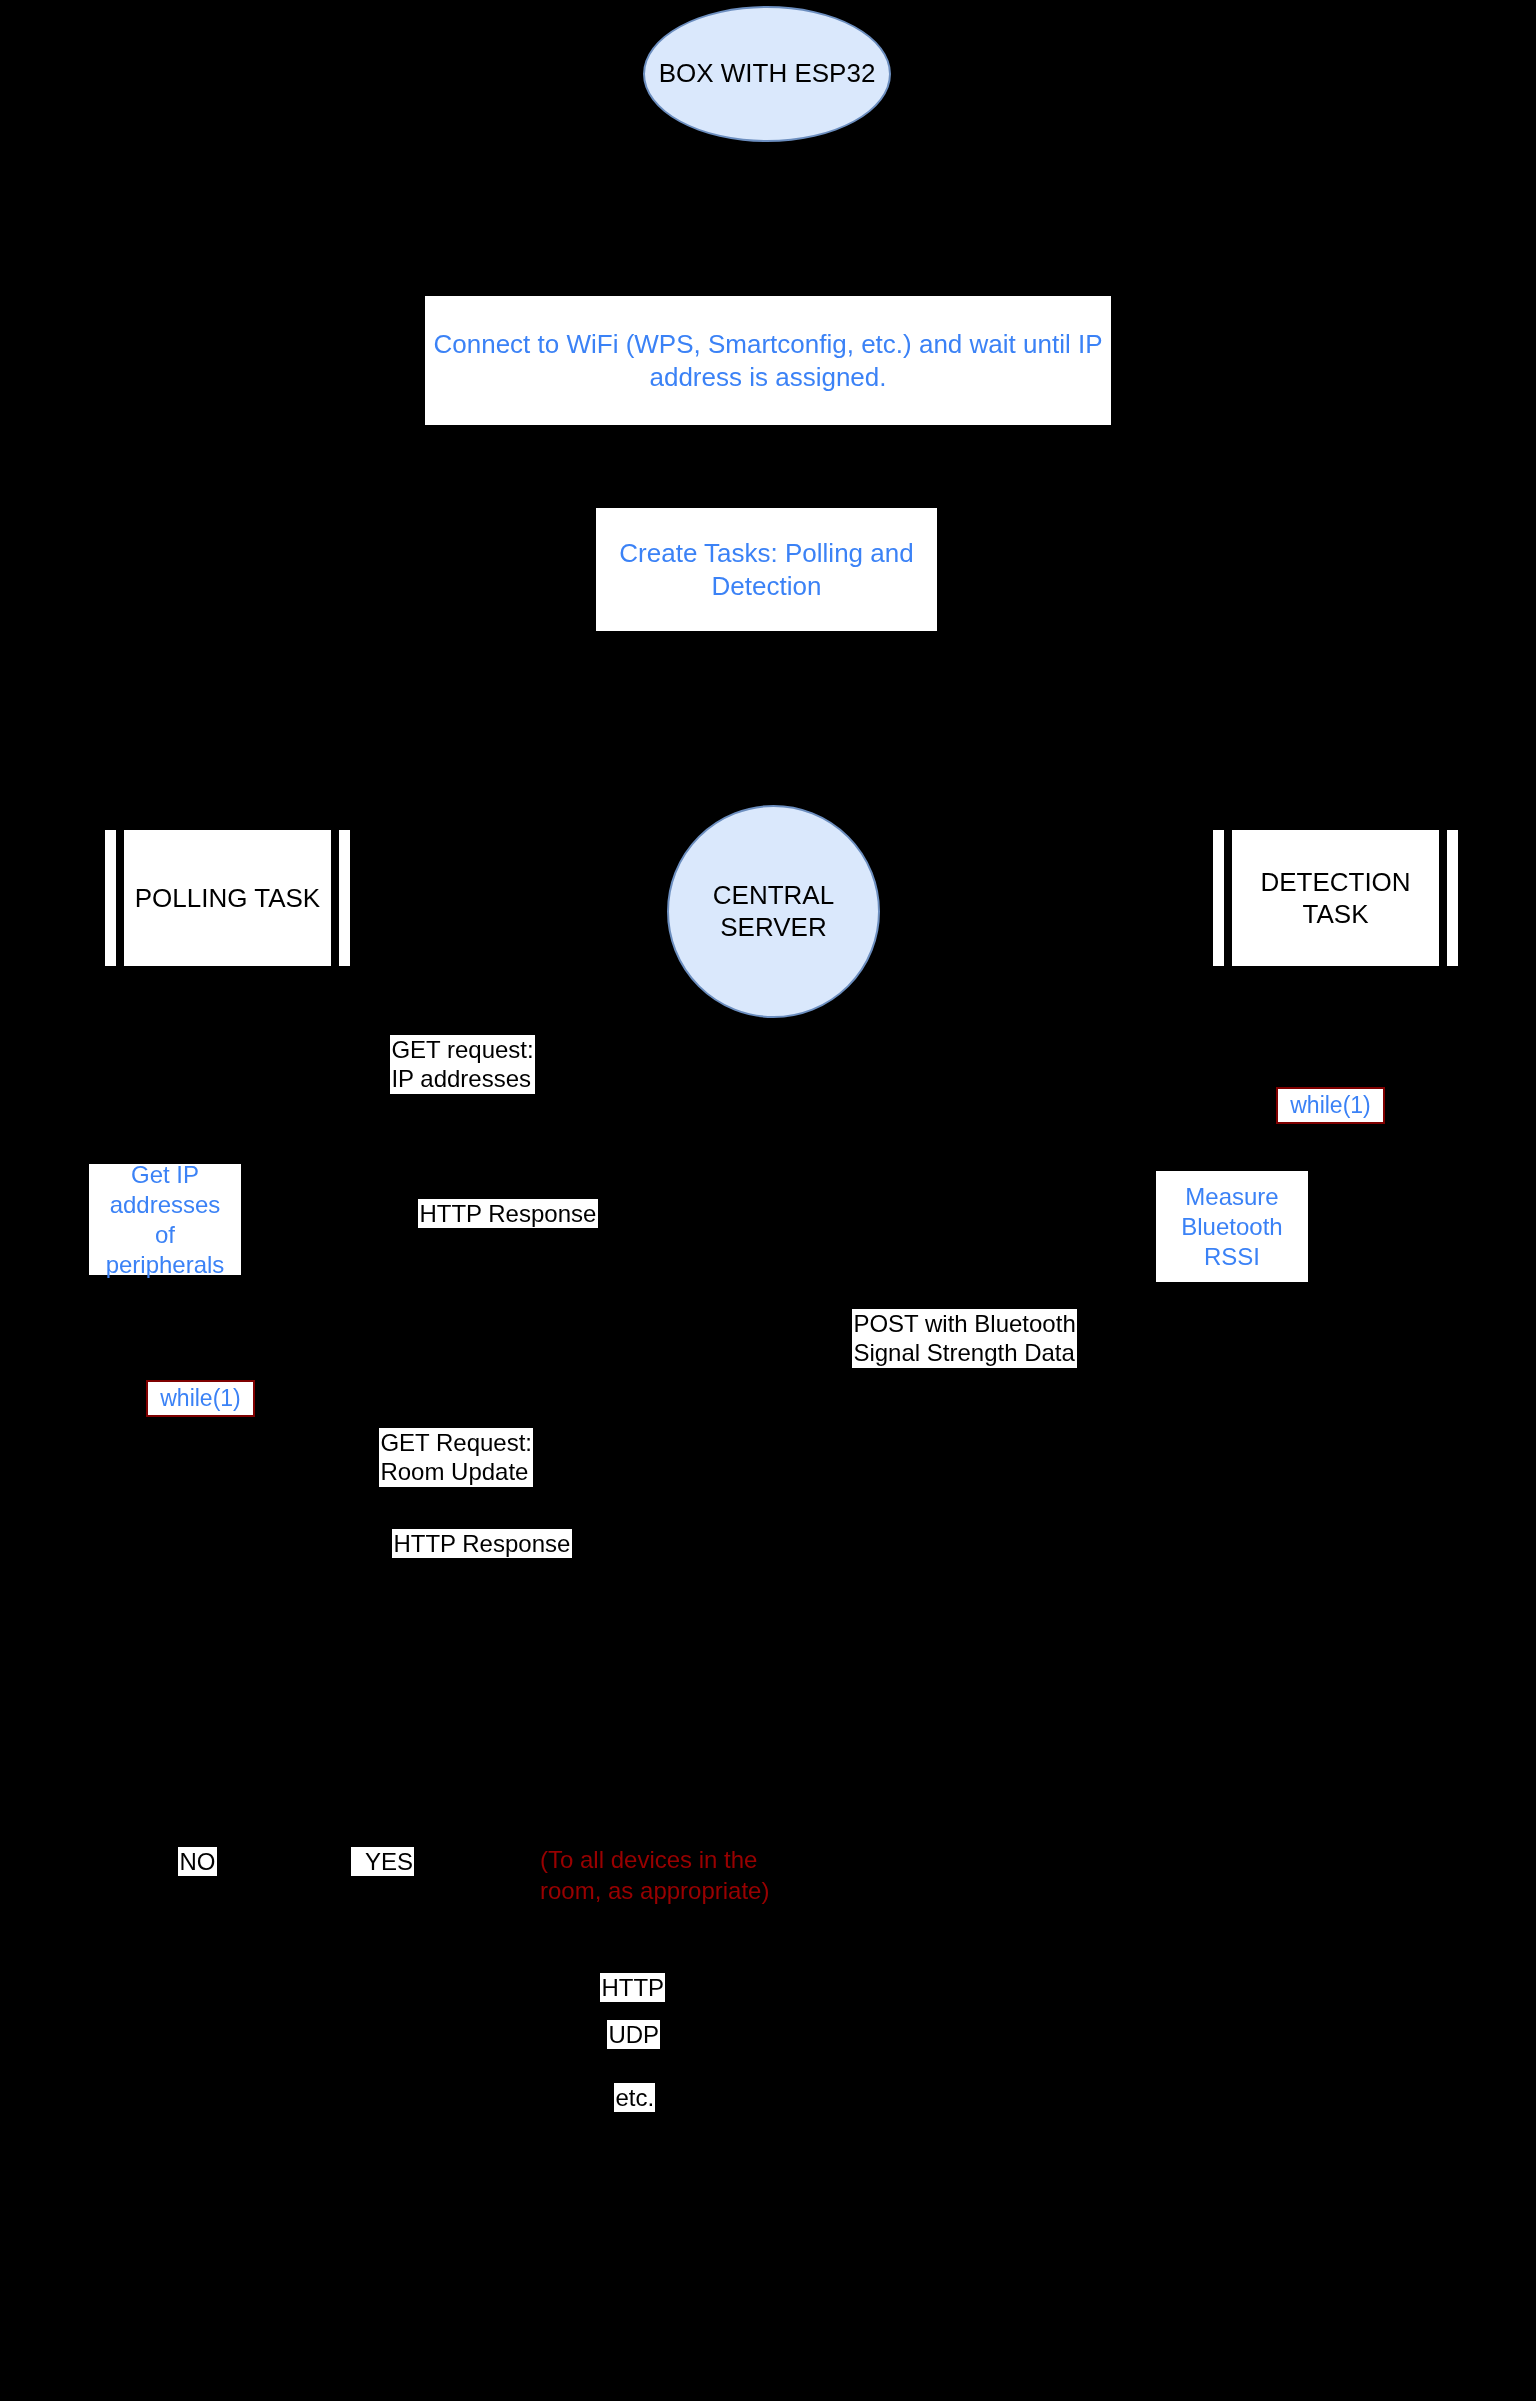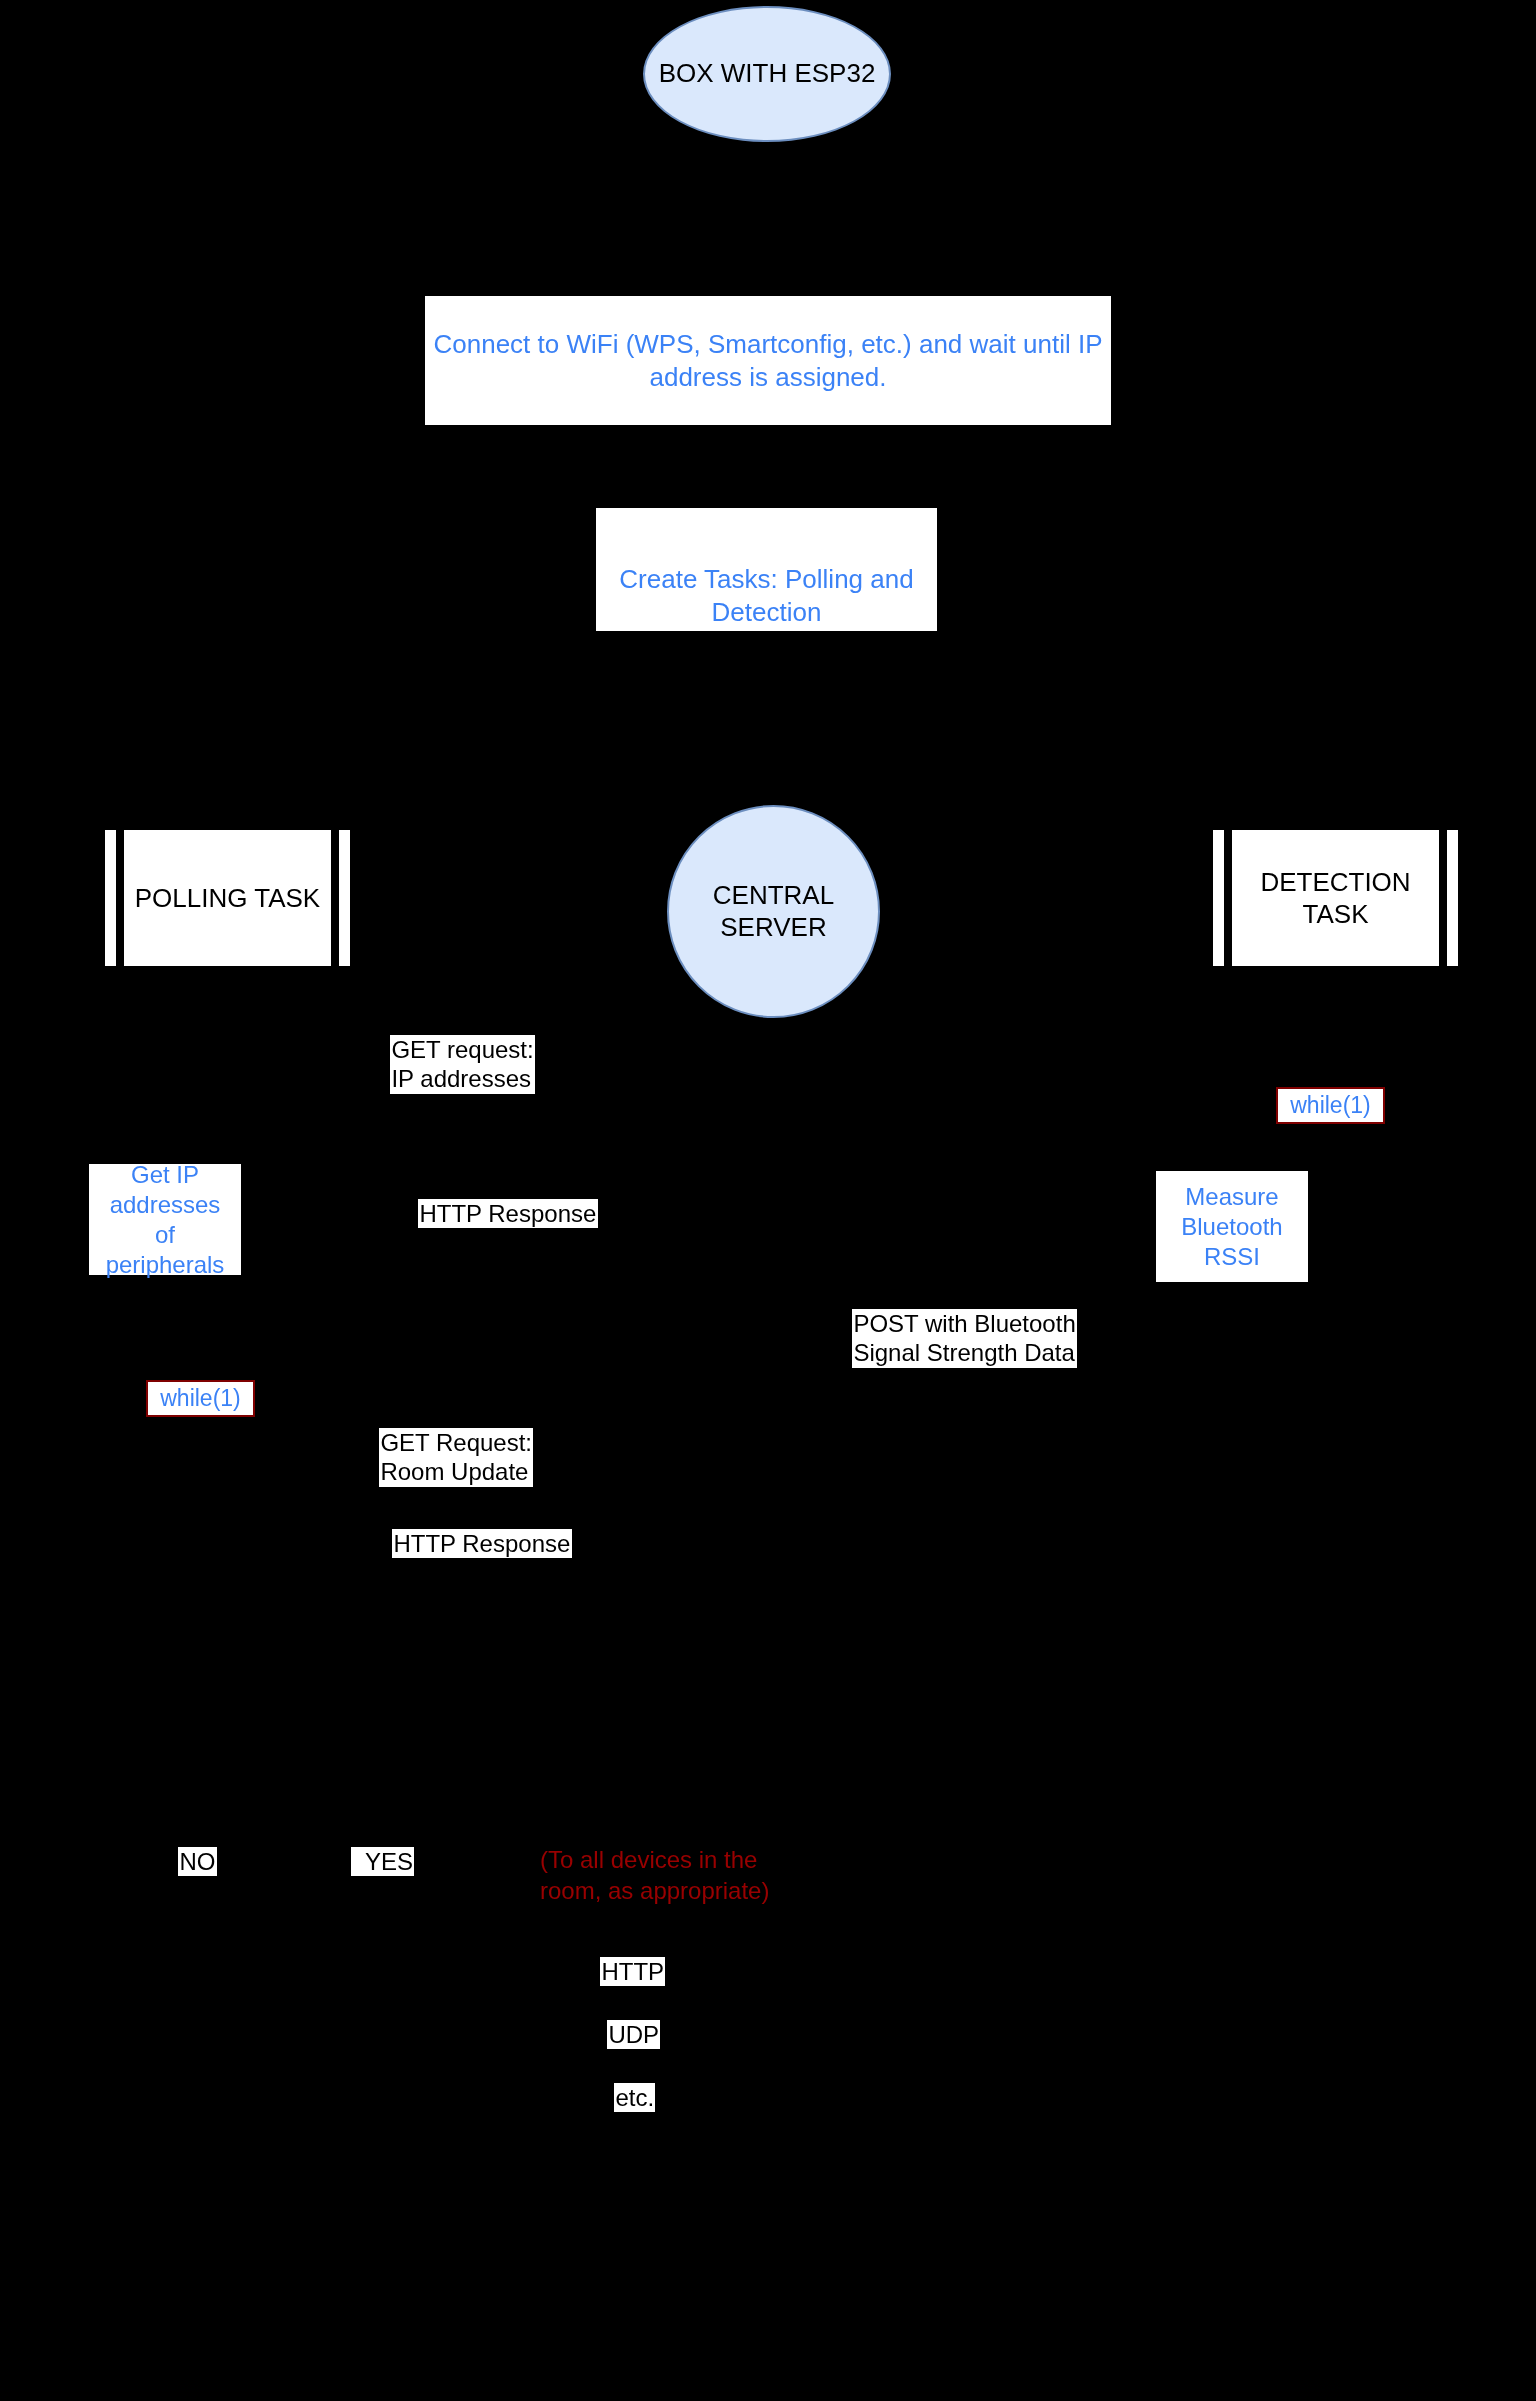--- a/index.html
+++ b/index.html
@@ -93,21 +93,21 @@
 <div id="canvas">
 
   <div class="node blue-shape" style="left:643px;top:5.6px;width:248px;height:136px;font-size:26px;">
     <span>BOX WITH ESP32</span>
   </div>
 
   <div class="node box" style="left:425px;top:296px;width:686px;height:129px;font-size:26px;">
     <span>Connect to WiFi (WPS, Smartconfig, etc.) and wait until IP address is assigned.</span>
   </div>
 
-  <div class="node box" style="left:596px;top:508px;width:341px;height:123px;font-size:26px;align-items:flex-end;">
+  <div class="node box" style="left:596px;top:508px;width:341px;height:123px;font-size:26px;">
     <span>Create Tasks: Polling and Detection</span>
   </div>
 
   <div class="node fork" style="left:81px;top:830px;width:245px;height:136px;margin-left:24px;">
     <div class="bar" style="width:11px;"></div>
     <div class="bar-gap" style="width:8.4px;"></div>
     <div class="fork-body" style="font-size:26px;">POLLING
 TASK</div>
     <div class="bar-gap" style="width:8.4px;"></div>
     <div class="bar" style="width:11px;"></div>
@@ -175,21 +175,21 @@
 
   <div class="label-wrap" style="left:351px;top:1847px;">
     <span class="label" style="font-size:24px;padding-left:14px;">YES</span>
   </div>
 
   <div class="red-note" style="left:540px;top:1845px;font-size:24px;">(To all devices in the
 room, as appropriate)</div>
 
 
   <div class="label-wrap" style="left:600px;top:1957px;">
-    <span class="label" style="font-size:24px;">HTTP</span>
+    <span class="label" style="font-size:24px;margin-top:16px;">HTTP</span>
   </div>
 
   <div class="label-wrap" style="left:607px;top:2020px;">
     <span class="label" style="font-size:24px;">UDP</span>
   </div>
 
   <div class="label-wrap" style="left:614px;top:2083px;">
     <span class="label" style="font-size:24px;">etc.</span>
   </div>
 

